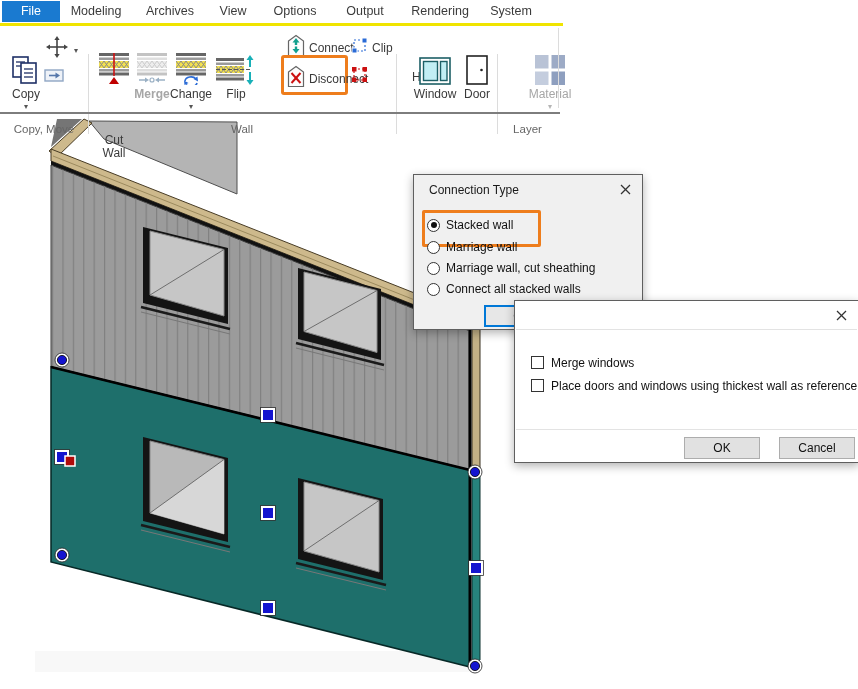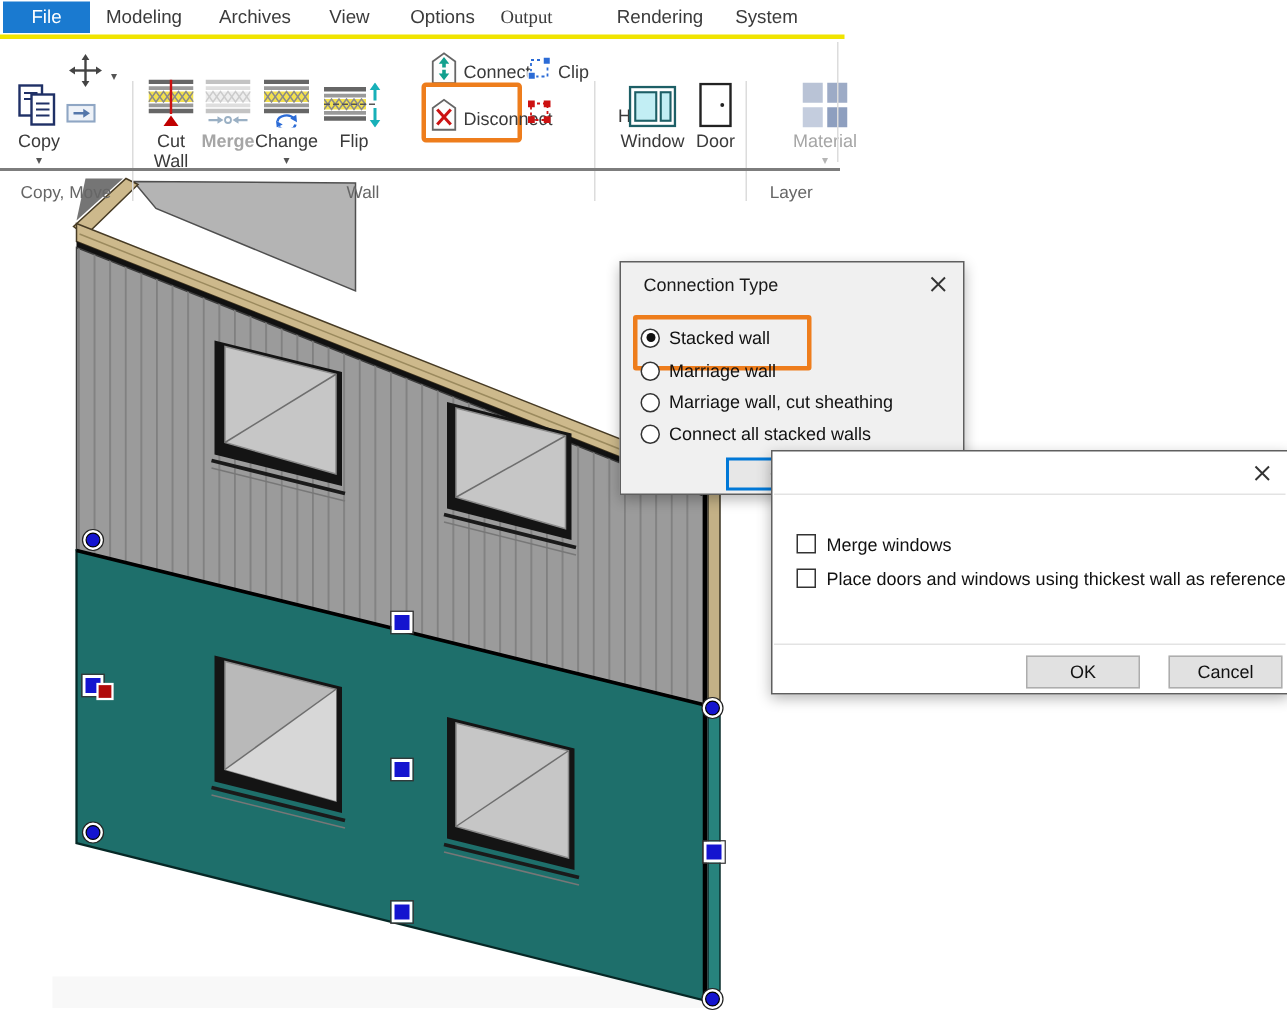--- a/index.html
+++ b/index.html
@@ -149,21 +149,21 @@
       <rect x="65" y="456" width="10" height="10" fill="#b00b0b" stroke="#fff" stroke-width="1.5"></rect>
     </g>
   </svg>
 
   <div id="tabbar">
     <div class="tab active" style="left:2px;width:58px;">File</div>
     <div class="tab" style="left:96px;">Modeling</div>
     <div class="tab" style="left:170px;">Archives</div>
     <div class="tab" style="left:233px;">View</div>
     <div class="tab" style="left:295px;">Options</div>
-    <div class="tab" style="left:351px;font-family:Liberation Serif, serif;">Output</div>
+    <div class="tab" style="left:365px;">Output</div>
     <div class="tab" style="left:440px;">Rendering</div>
     <div class="tab" style="left:511px;">System</div>
   </div>
   <div id="yellowline"></div>
 
   <div id="ribbon">
 
     <div class="bigbtn" style="left:6px;width:40px;">
       <span class="ic">
         <svg width="32" height="30" viewBox="0 0 32 30">
@@ -196,21 +196,21 @@
       <span>
         <svg width="21" height="15" viewBox="0 0 21 15">
           <rect x="1" y="2" width="18" height="11" fill="#eef2f8" stroke="#8fa6c4" stroke-width="1.4"></rect>
           <line x1="5" y1="7.5" x2="13" y2="7.5" stroke="#5577aa" stroke-width="1.6"></line>
           <polygon points="16,7.5 11.5,4.5 11.5,10.5" fill="#5577aa"></polygon>
         </svg>
       </span>
     </div>
     <div class="sep" style="left:88px;"></div>
 
-    <div class="bigbtn" style="left:96px;width:36px;">
+    <div class="bigbtn" style="left:96px;width:36px;gap:46px;">
       <span class="ic">
         <svg width="30" height="32" viewBox="0 0 30 32">
           <rect x="0" y="0" width="30" height="3" fill="#666"></rect>
           <rect x="0" y="4.5" width="30" height="2.5" fill="#9a9a9a"></rect>
           <rect x="0" y="8" width="30" height="7" fill="#f3e14e"></rect>
           <path d="M0 15 L5 8 L10 15 L15 8 L20 15 L25 8 L30 15" fill="none" stroke="#8a8a8a" stroke-width="1"></path>
           <path d="M0 8 L5 15 L10 8 L15 15 L20 8 L25 15 L30 8" fill="none" stroke="#8a8a8a" stroke-width="1"></path>
           <rect x="0" y="16" width="30" height="2.5" fill="#9a9a9a"></rect>
           <rect x="0" y="19.5" width="30" height="3" fill="#666"></rect>
           <line x1="15" y1="0" x2="15" y2="23" stroke="#cc1111" stroke-width="1.6"></line>

